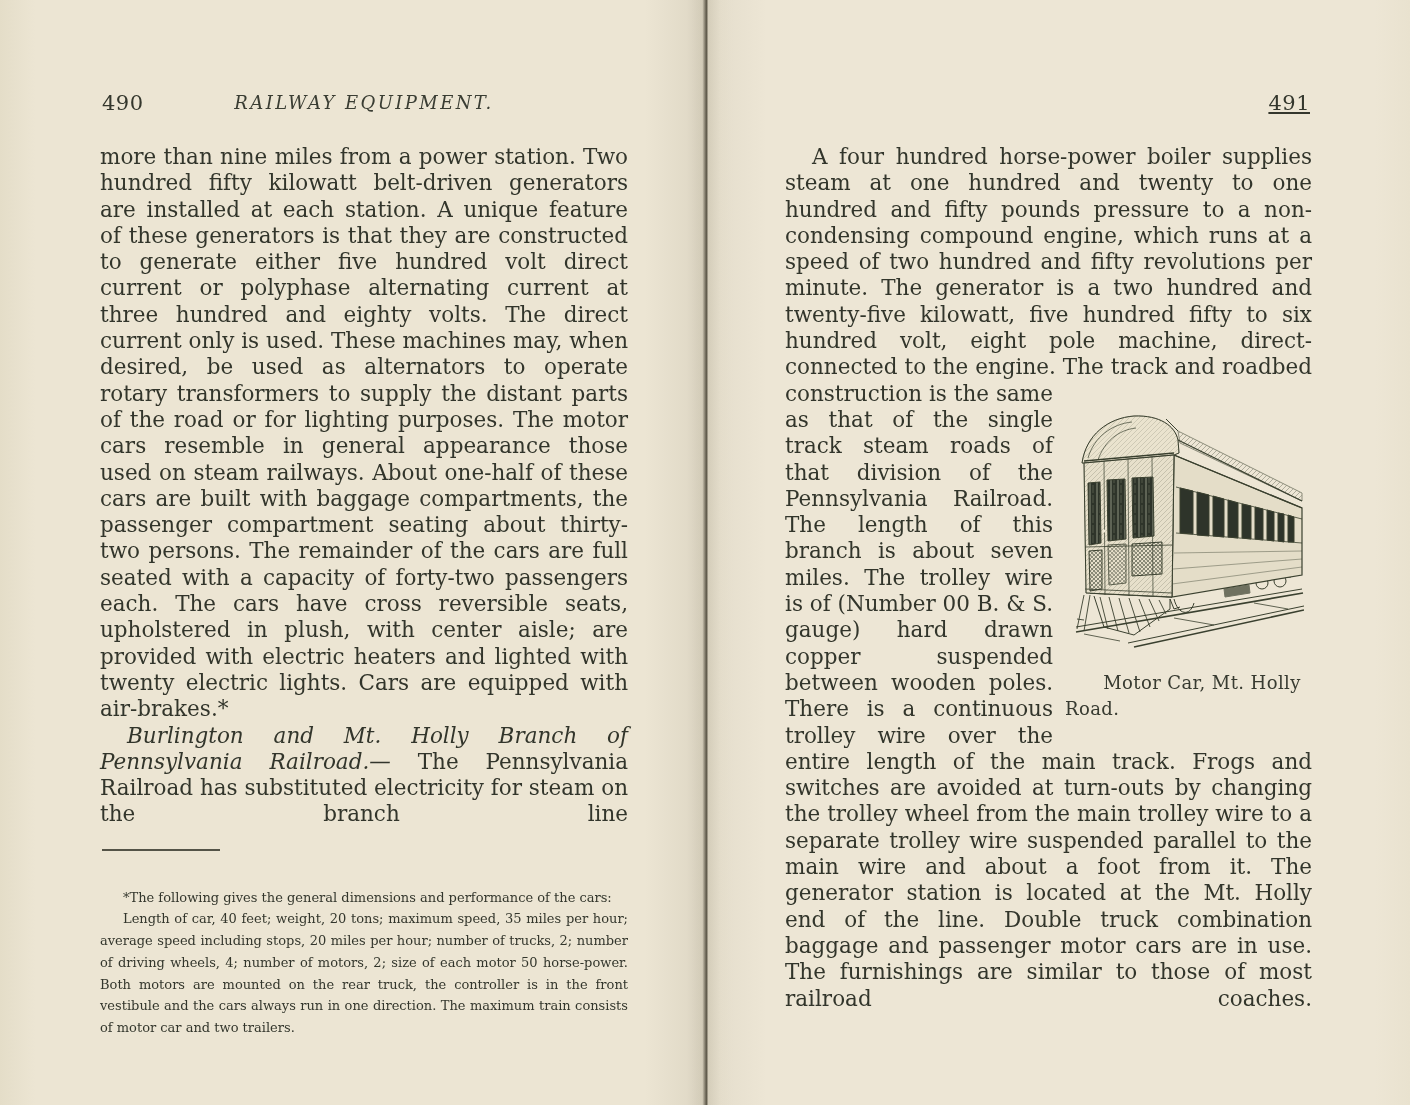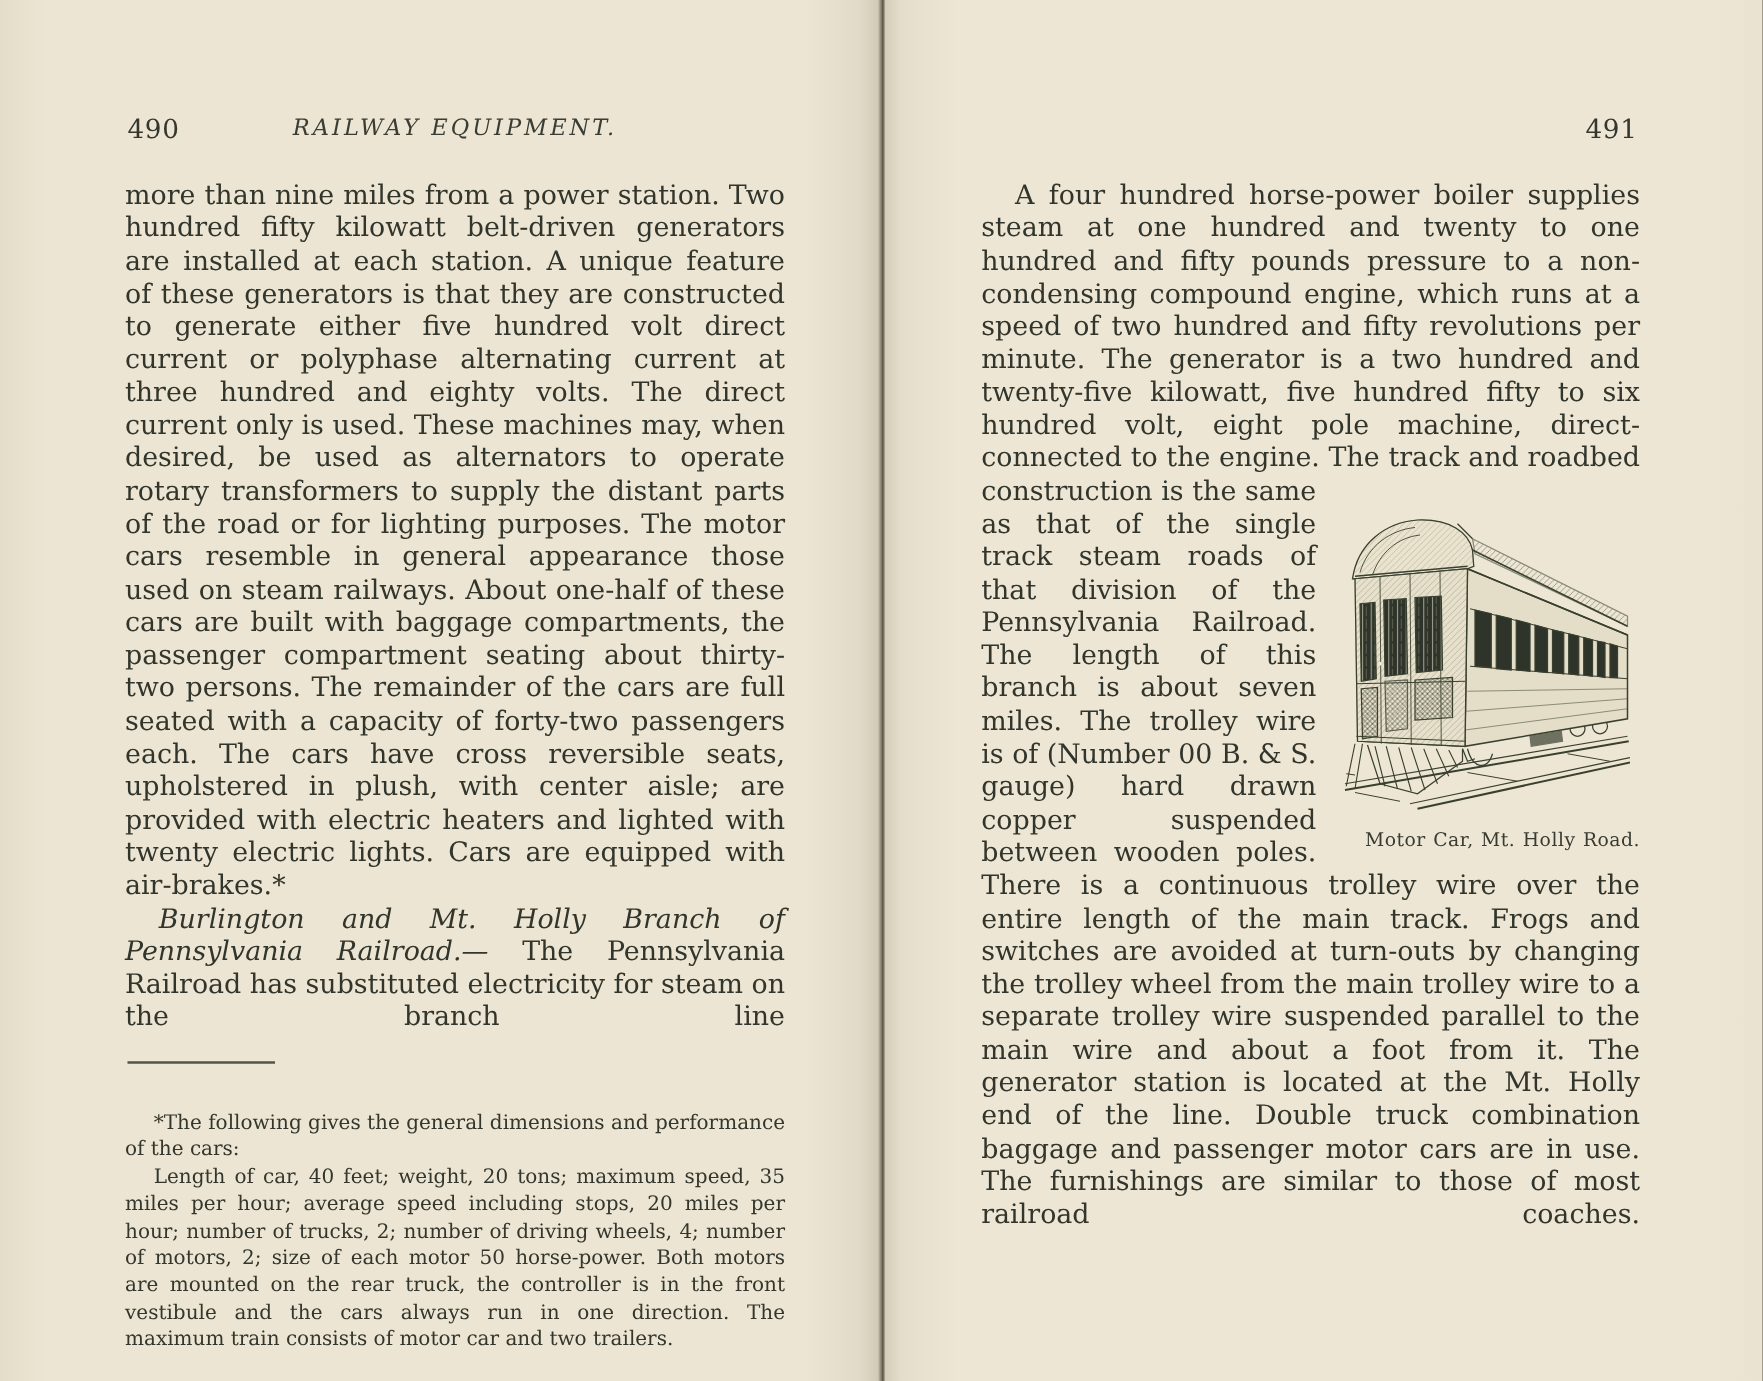--- a/index.html
+++ b/index.html
@@ -21,35 +21,35 @@
   #right-col { left:785px; width:527px; }
 
   .runhead {
     position:relative; height:28px; text-align:center;
     font-style:italic; font-size:18px; letter-spacing:2.4px; color:#3a3d33;
   }
   .runhead .pnum {
     position:absolute; top:-1px; font-style:normal; letter-spacing:0.5px; font-size:21px; color:#34372d;
   }
   #left-col  .pnum { left:2px; }
-  #right-col .pnum { right:2px; }
+  #right-col .pnum { right:2px;text-decoration:underline; }
 
   .body { margin-top:24px; font-size:21.5px; line-height:26.3px; text-align:justify; }
   .body p { margin:0; padding:0; }
   .indent { text-indent:27px; }
   .just-last { text-align-last: justify; }
   .ital { font-style:italic; }
 
   .fnrule { width:118px; height:0; border-top:2px solid rgba(58,58,46,.85); margin:21px 0 15px 2px; }
-  .footnote { font-size:16px; line-height:21.7px; text-align:justify; color:#33362c;margin-top:36px; }
+  .footnote { font-size:13px; line-height:21.7px; text-align:justify; color:#33362c;margin-top:36px; }
   .footnote p { margin:0; text-indent:23px; }
 
   .fig { float:right; width:247px; margin:22px 0 4px 12px; text-align:center; }
   .fig svg { display:block; margin:0 auto; }
-  .figcap { display:block; font-size:15px; margin-top:10px; letter-spacing:0.4px; color:#383b31; }
+  .figcap { display:block; font-size:18px; margin-top:21px; letter-spacing:0.4px; color:#383b31; }
 </style>
 </head>
 <body>
 
 <div id="spread">
 
   <div class="page-col" id="left-col">
     <div class="runhead">
       <span class="pnum">490</span>
       <span>RAILWAY EQUIPMENT.</span>

